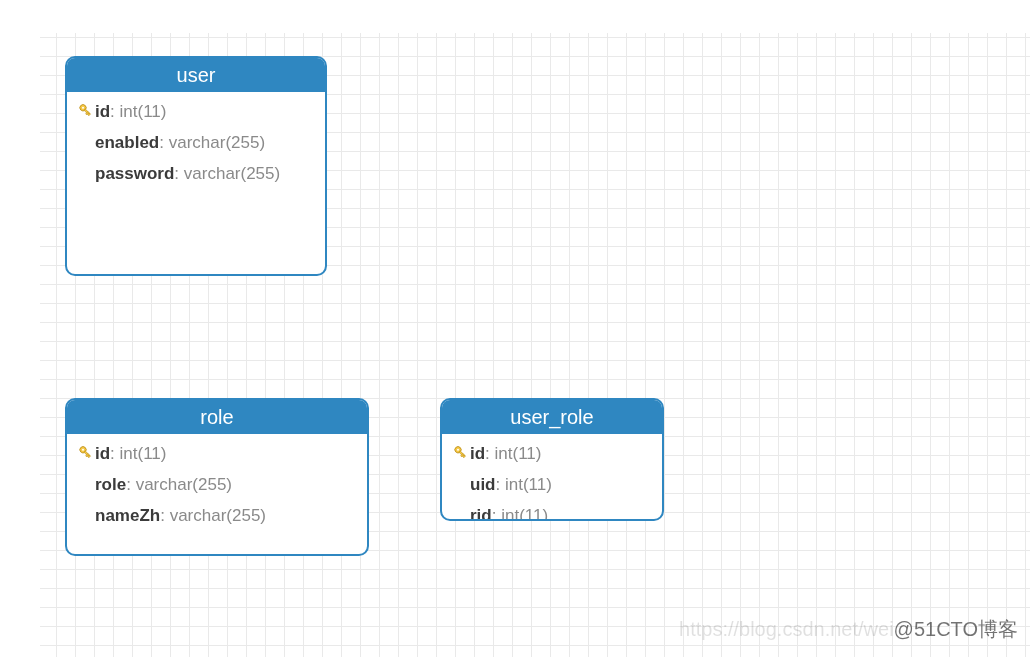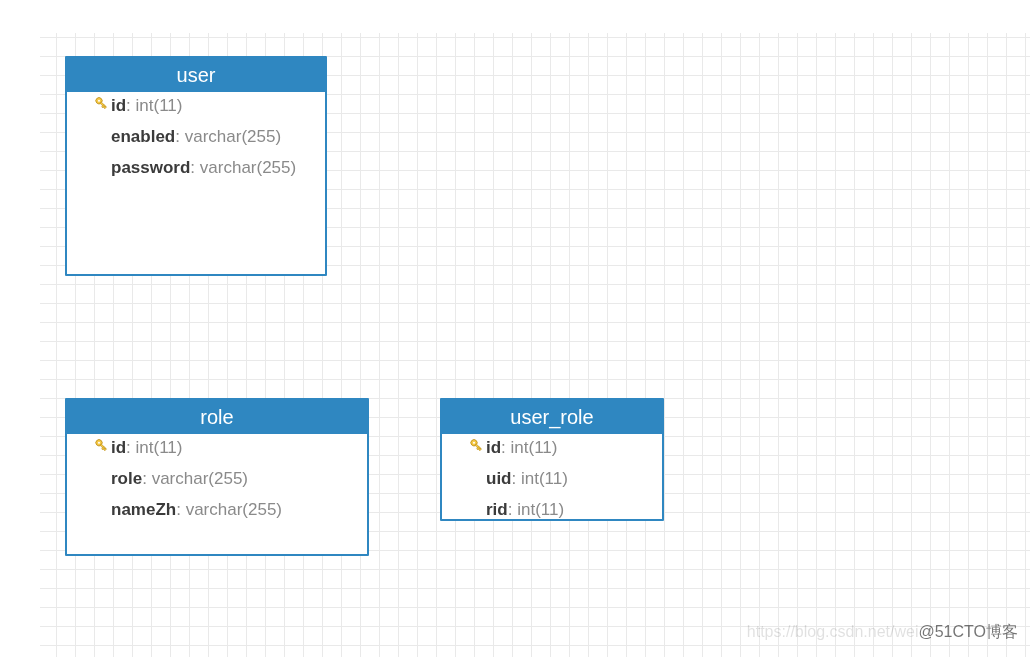--- a/index.html
+++ b/index.html
@@ -33,43 +33,43 @@
   .canvas::after {
     content: "";
     position: absolute;
     left: 0; top: 0;
     width: 1030px; height: 33px;
     background: #fff;
   }
   .table-box {
     position: absolute;
     border: 2px solid #2f87c1;
-    border-radius: 1px;
+    border-radius: 10px;
     background: #ffffff;
     box-sizing: border-box;
     overflow: hidden;
     z-index: 2;
   }
   .table-header {
     background: #2f87c1;
     color: #ffffff;
     text-align: center;
     font-size: 20px;
     line-height: 34px;
     height: 34px;
     font-weight: 500;
   }
   .table-body {
     padding: 4px 0 6px 0;
   }
   .col-row {
     display: flex;
-    align-items: flex-start;
+    align-items: center;
     height: 31px;
-    padding: 0 12px 0 20px;
+    padding: 0 12px 0 4px;
     font-size: 17px;
     color: #6b6b6b;
   }
   .key-slot {
     width: 24px;
     flex: 0 0 24px;
     display: flex;
     align-items: center;
     justify-content: center;
   }
@@ -81,21 +81,21 @@
     color: #8a8a8a;
     font-weight: 400;
   }
   .key-icon svg {
     display: block;
   }
   .watermark {
     position: absolute;
     right: 12px;
     bottom: 14px;
-    font-size: 16px;
+    font-size: 20px;
     color: rgba(0,0,0,0.25);
     z-index: 3;
     white-space: nowrap;
   }
   .watermark .strong {
     color: rgba(0,0,0,0.55);
   }
   .watermark .faint {
     color: rgba(0,0,0,0.12);
   }

